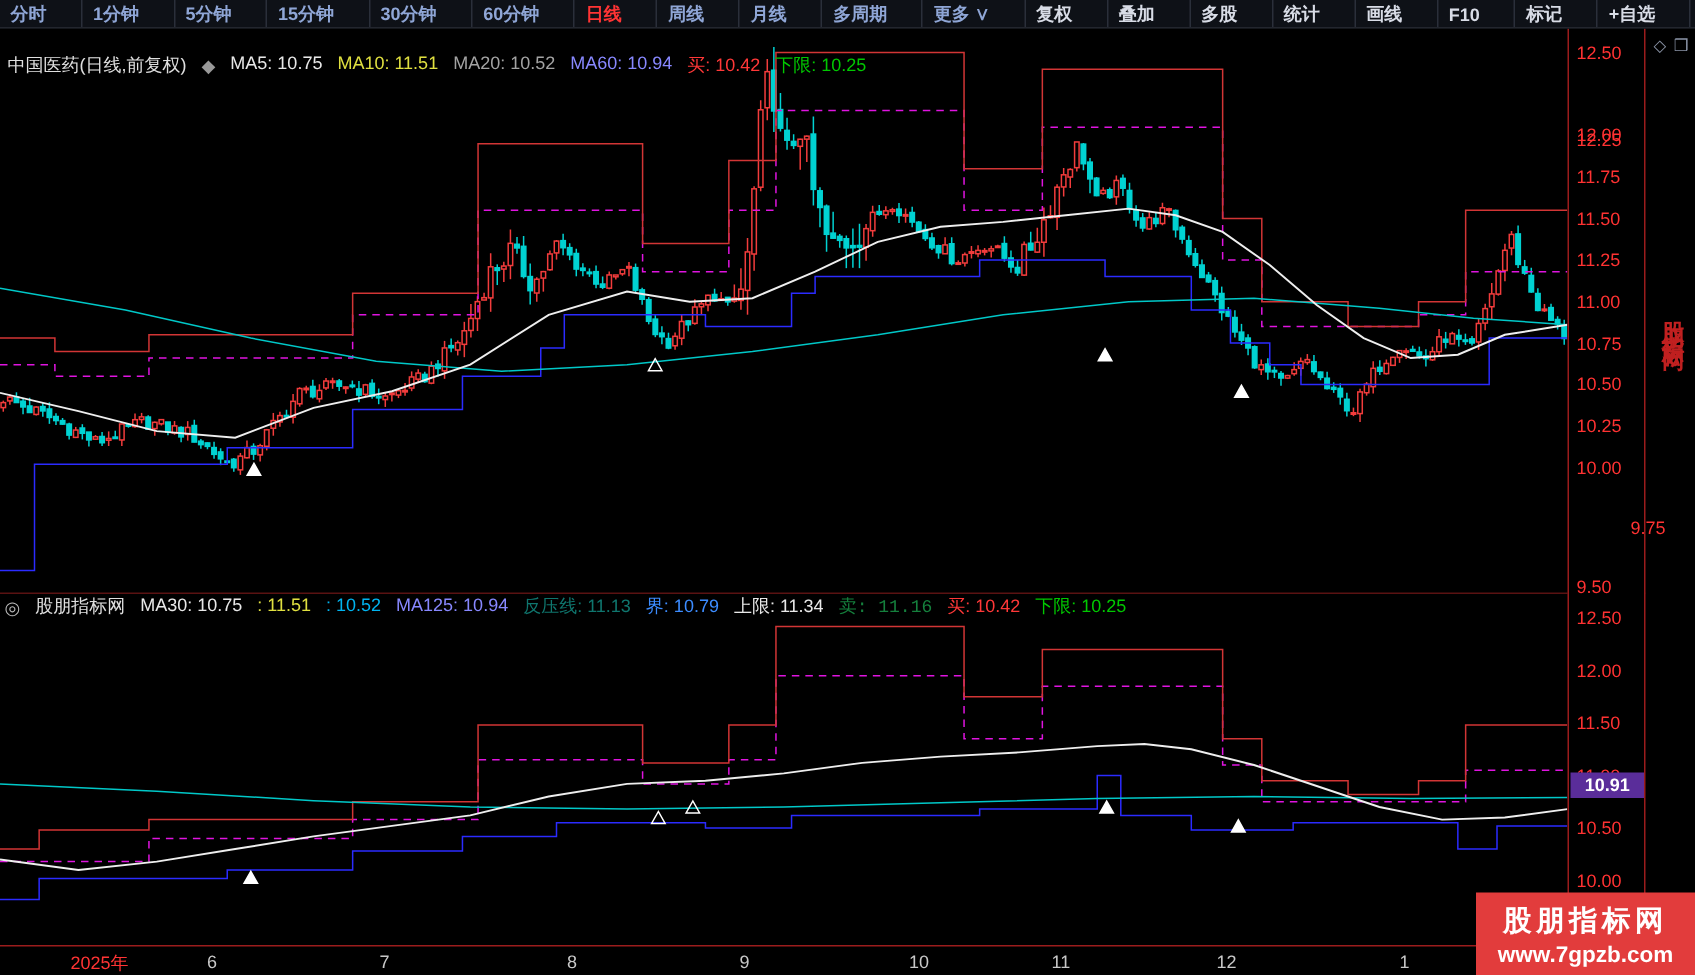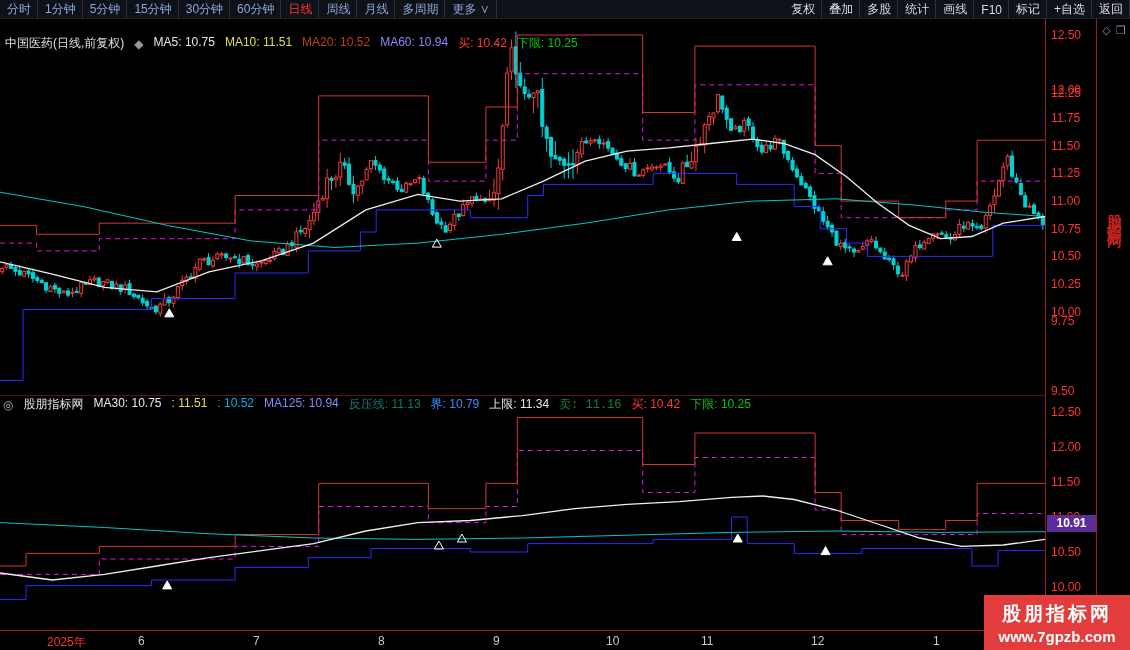--- a/index.html
+++ b/index.html
@@ -3,23 +3,23 @@
 <meta charset="utf-8">
 <style>
   * { box-sizing: border-box; margin: 0; padding: 0; }
   html,body { width: 1130px; height: 650px; background: #000; overflow: hidden;
     font-family: "Liberation Sans", sans-serif; position: relative; }
 
   .toolbar { position: absolute; top: 0; left: 0; width: 1130px; height: 19px;
     background: #0e1117; border-bottom: 1px solid #23262e; display: flex;
     justify-content: space-between; z-index: 20; }
   .tb-group { display: flex; }
-  .tb-item { font-size: 12px; color: #8fa6d6; padding: 1px 6px 0 7px;
+  .tb-item { font-size: 12px; color: #8fa6d6; padding: 1px 23px 0 7px;
     border-right: 1px solid #2a2f3a; cursor: pointer; display: flex; align-items: center;
-    white-space: nowrap; }
+    white-space: nowrap; font-weight: bold; }
   .tb-item.active { color: #ff3434; }
   .tb-right .tb-item { color: #d8dce6; }
 
   svg.chart { position: absolute; left: 0; background: #000; }
   #panel1-svg { top: 19px; width: 1045px; height: 376px; }
   #panel2-svg { top: 412px; width: 1045px; height: 218px; }
 
   .legend { position: absolute; display: flex; gap: 10px; font-size: 12px; z-index: 6;
     white-space: nowrap; align-items: center; }
   #legend1 { top: 35px; left: 5px; }
@@ -581,21 +581,21 @@
     <polygon points="737.77,122.00000000000006 733.27,130.00000000000006 742.27,130.00000000000006" fill="#fff" stroke="#fff" stroke-width="1"></polygon>
     <polygon points="825.5500000000001,134.60000000000002 821.0500000000001,142.60000000000002 830.0500000000001,142.60000000000002" fill="#fff" stroke="#fff" stroke-width="1"></polygon>
   </svg>
 
 <div class="legend" id="legend1">
   <span style="color:#e0e0e0">中国医药(日线,前复权)</span>
   <span style="color:#999">◆</span>
   <span class="items" id="legend1-items">
       <span style="color: rgb(232, 232, 232);">MA5: 10.75</span>
       <span style="color: rgb(224, 224, 64);">MA10: 11.51</span>
-      <span style="color: #c2410c;">MA20: 10.52</span>
+      <span style="color: #a3a3a3;">MA20: 10.52</span>
       <span style="color: rgb(136, 136, 255);">MA60: 10.94</span>
       <span style="color: rgb(255, 56, 56);">买: 10.42</span>
       <span style="color: rgb(0, 200, 0);">下限: 10.25</span>
     </span>
 </div>
 
 <div class="legend" id="legend2">
   <span style="color:#bbb">◎</span>
   <span style="color:#e0e0e0">股朋指标网</span>
   <span class="items" id="legend2-items">
@@ -622,21 +622,21 @@
     <div class="axis-label" style="top: 36.675px; margin-top: 30px;">12.25</div>
     <div class="axis-label" style="top: 64.35px;">12.00</div>
     <div class="axis-label" style="top: 92.025px;">11.75</div>
     <div class="axis-label" style="top: 119.7px;">11.50</div>
     <div class="axis-label" style="top: 147.375px;">11.25</div>
     <div class="axis-label" style="top: 175.05px;">11.00</div>
     <div class="axis-label" style="top: 202.725px;">10.75</div>
     <div class="axis-label" style="top: 230.4px;">10.50</div>
     <div class="axis-label" style="top: 258.075px;">10.25</div>
     <div class="axis-label" style="top: 285.75px;">10.00</div>
-    <div class="axis-label" style="top: 295px;">9.75</div>
+    <div class="axis-label" style="top: 326px; margin-left: 36px;">9.75</div>
     <div class="axis-label" style="top: 341.1px; margin-top: 24px;">9.50</div>
     <div class="axis-label" style="top: 386px;">12.50</div>
     <div class="axis-label" style="top: 421px;">12.00</div>
     <div class="axis-label" style="top: 456px;">11.50</div>
     <div class="axis-label" style="top: 491px;">11.00</div>
     <div class="axis-label" style="top: 526px;">10.50</div>
     <div class="axis-label" style="top: 561px;">10.00</div>
   </div>
 
 <div class="right-strip">

